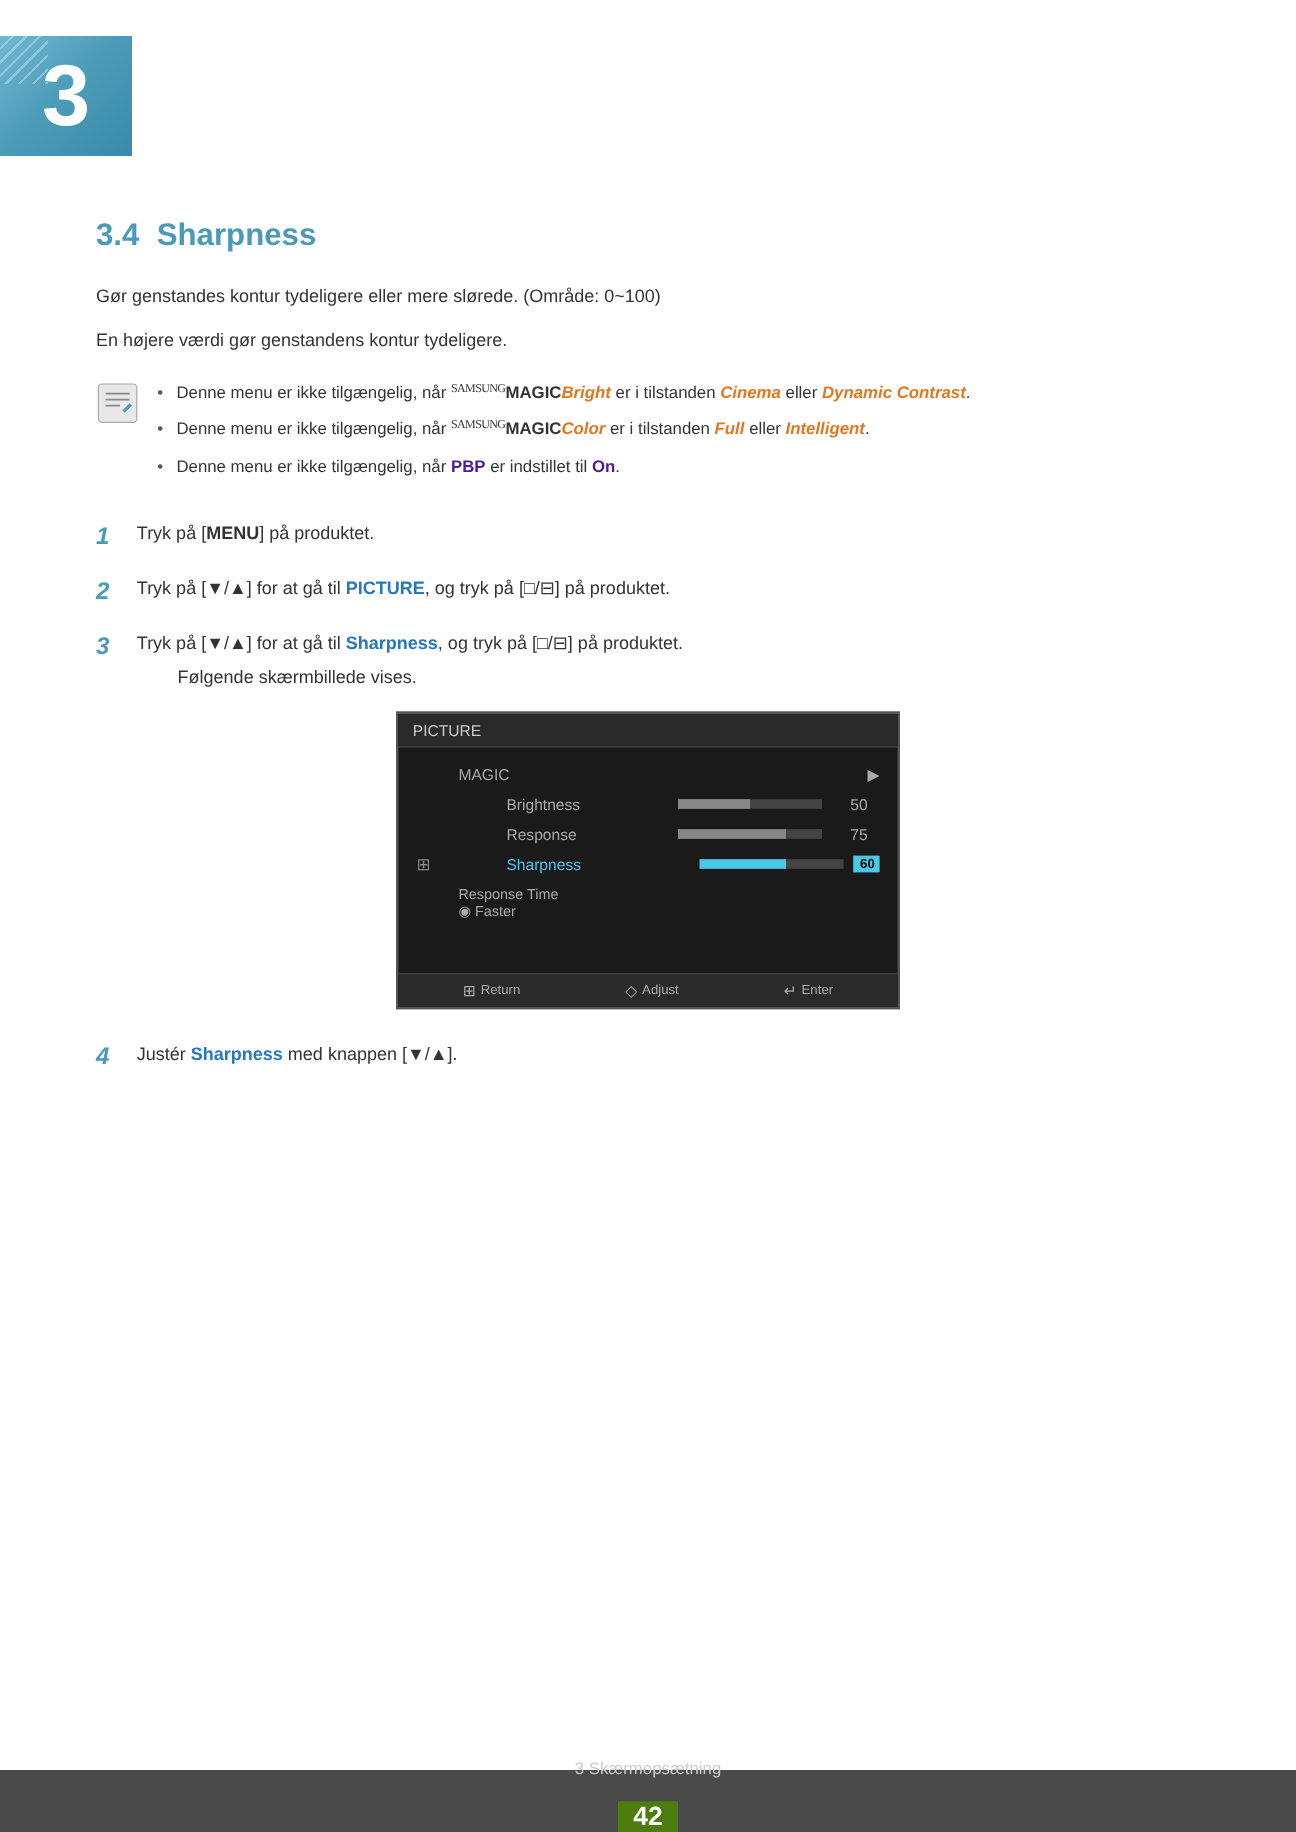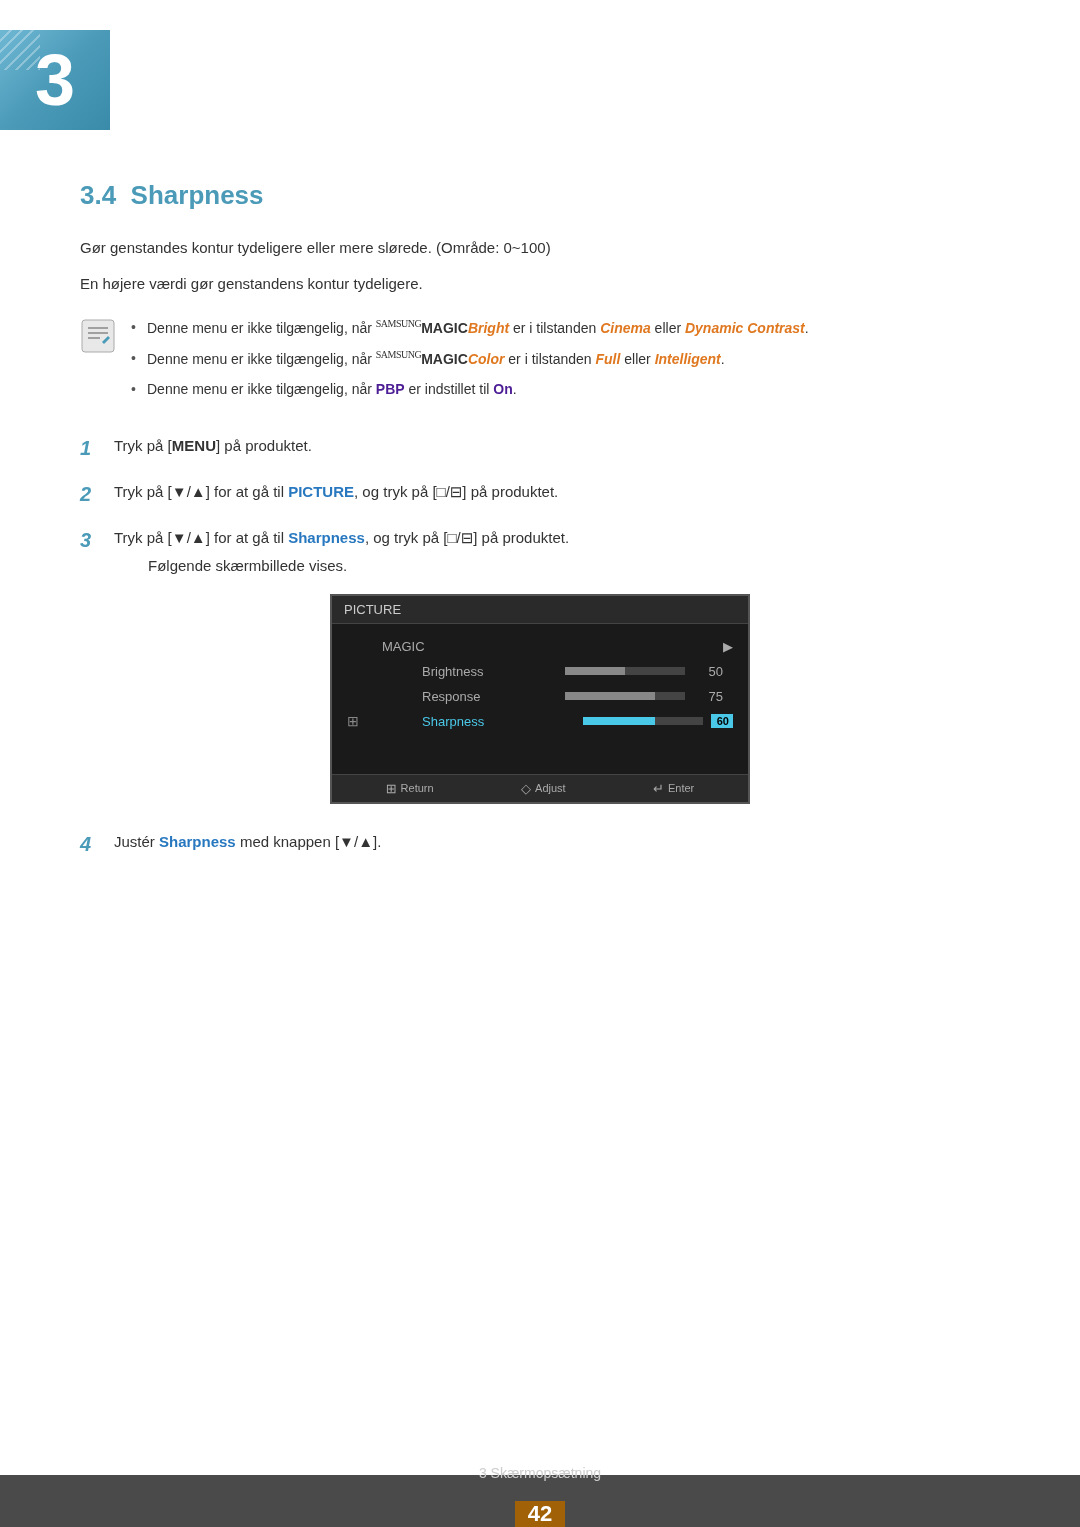--- a/index.html
+++ b/index.html
@@ -307,21 +307,21 @@
       gap: 20px;
       flex-direction: column;
     }
 
     .footer-text {
       color: #ccc;
       font-size: 14px;
     }
 
     .footer-page-number {
-      background: #a16207;
+      background: #4d7c0f;
       color: white;
       font-size: 22px;
       font-weight: bold;
       width: 50px;
       height: 50px;
       display: flex;
       align-items: center;
       justify-content: center;
     }
 
@@ -459,20 +459,24 @@
         <div class="menu-item active">
 
           <span class="menu-icon-left">⊞</span>
           <span class="item-label" style="color: #4ac8e8;">Sharpness</span>
           <div class="progress-bar-container">
             <div class="progress-bar-fill active" style="width: 60%;"></div>
           </div>
           <span class="progress-value-box">60</span>
         </div>
 
+        <div class="menu-item" style="flex-direction: column; align-items: flex-start; padding-left: 50px;">
+          <span class="submenu-label">Response Time</span>
+          <span class="submenu-value" style="color: #aaa; font-size: 12px;">◉ Faster</span>
+        </div>
 
         <div style="height: 30px;"></div>
 
       </div>
 
       <div class="monitor-bottom-bar">
         <div class="bottom-btn">
           <span class="bottom-btn-icon">⊞</span>
           <span>Return</span>
         </div>

